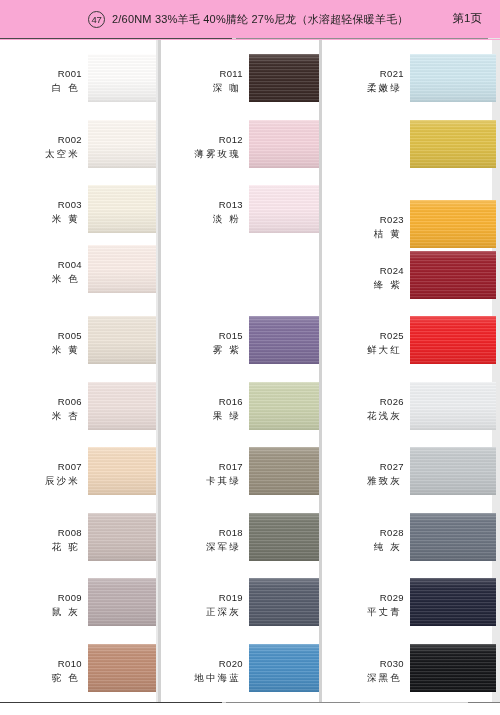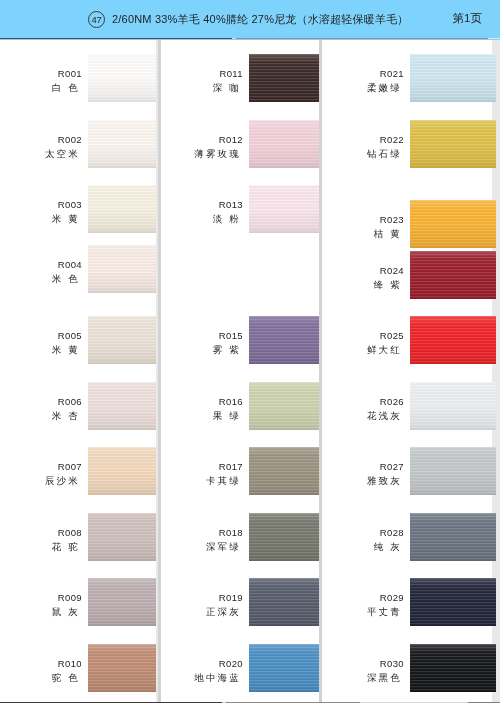--- a/index.html
+++ b/index.html
@@ -6,21 +6,21 @@
   body{
     width:500px;height:715px;
     background:#ffffff;
     font-family:"Liberation Sans","DejaVu Sans",sans-serif;
     overflow:hidden;
     position:relative;
   }
   
   #page{
     position:absolute;inset:0;
-    background:#7dd3fc;
+    background:#f9a8d4;
   }
   
   #header{
     position:absolute;left:0;top:0;width:500px;height:38px;
     display:flex;align-items:center;
   }
   #header-inner{
     display:flex;align-items:center;gap:7px;
     position:absolute;left:88px;top:11px;
   }
@@ -337,24 +337,20 @@
           <div class="labels">
             <div class="code">R021</div>
             <div class="cname">柔嫩绿</div>
           </div>
           <div class="swatch" style="background: rgb(207, 231, 239);">
             <div class="threads"></div>
             <div class="sheen"></div>
           </div>
         </div>
         <div class="entry" style="top: 79.5px;">
-          <div class="labels">
-            <div class="code">R022</div>
-            <div class="cname">钻石绿</div>
-          </div>
           <div class="swatch" style="background: rgb(223, 192, 72);">
             <div class="threads"></div>
             <div class="sheen"></div>
           </div>
         </div>
         <div class="entry" style="top: 160px;">
           <div class="labels">
             <div class="code">R023</div>
             <div class="cname">桔 黄</div>
           </div>

